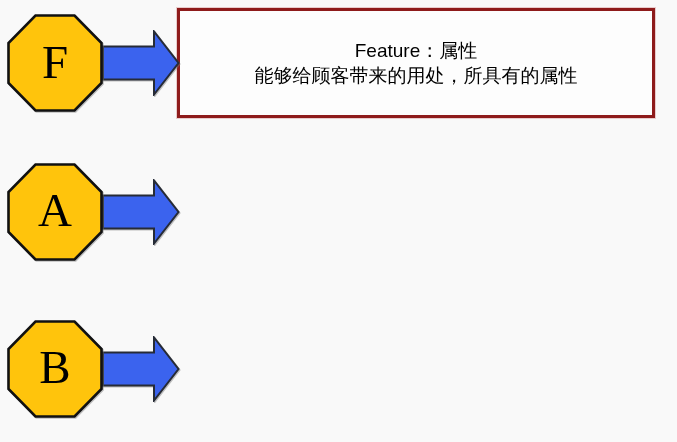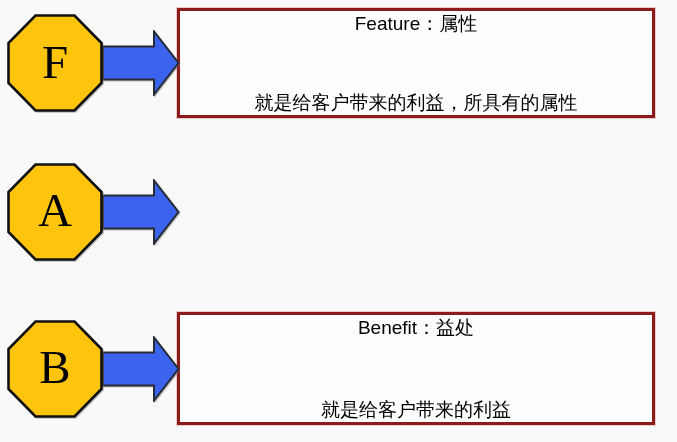--- a/index.html
+++ b/index.html
@@ -49,21 +49,21 @@
   .textbox{
     flex:1 1 auto;
     align-self:stretch;
     margin-right:22px;
     background:#fdfdfd;
     border:3px solid #8E1B1B;
     box-shadow:0 0 0 1px rgba(200,120,120,.35);
     display:flex;
     flex-direction:column;
     align-items:center;
-    justify-content:space-between;
+    justify-content:center;
     text-align:center;
     z-index:0;
   }
   .box-title,.box-desc{
     font-size:19px;
     line-height:1.32;
     color:#000;
     white-space:nowrap;
   }
 </style>
@@ -79,21 +79,21 @@
       </svg>
       <span class="letter">F</span>
     </div>
     <div class="arrow">
       <svg viewBox="0 0 78 66" width="78" height="66">
         <polygon points="1,16.5 52,16.5 52,1.5 76.5,33 52,64.5 52,49.5 1,49.5" fill="#3B63EE" stroke="#262B36" stroke-width="2"></polygon>
       </svg>
     </div>
     <div class="textbox">
       <div class="box-title">Feature：属性</div>
-      <div class="box-desc">就是给客户带来的利益，所具有的属性</div>
+      <div class="box-desc">能够给顾客带来的用处，所具有的属性</div>
     </div>
   </div>
 
   <div class="row row-2">
     <div class="octagon">
       <svg viewBox="0 0 96 98" width="96" height="98">
         <polygon points="28.5,1.5 67.5,1.5 94.5,29 94.5,69 67.5,96.5 28.5,96.5 1.5,69 1.5,29" fill="#FFC40C" stroke="#111111" stroke-width="2.6"></polygon>
       </svg>
       <span class="letter">A</span>
     </div>
@@ -109,19 +109,15 @@
       <svg viewBox="0 0 96 98" width="96" height="98">
         <polygon points="28.5,1.5 67.5,1.5 94.5,29 94.5,69 67.5,96.5 28.5,96.5 1.5,69 1.5,29" fill="#FFC40C" stroke="#111111" stroke-width="2.6"></polygon>
       </svg>
       <span class="letter">B</span>
     </div>
     <div class="arrow">
       <svg viewBox="0 0 78 66" width="78" height="66">
         <polygon points="1,16.5 52,16.5 52,1.5 76.5,33 52,64.5 52,49.5 1,49.5" fill="#3B63EE" stroke="#262B36" stroke-width="2"></polygon>
       </svg>
     </div>
-    <div class="textbox">
-      <div class="box-title">Benefit：益处</div>
-      <div class="box-desc">就是给客户带来的利益</div>
-    </div>
   </div>
 
 </div>
 
 </body></html>

